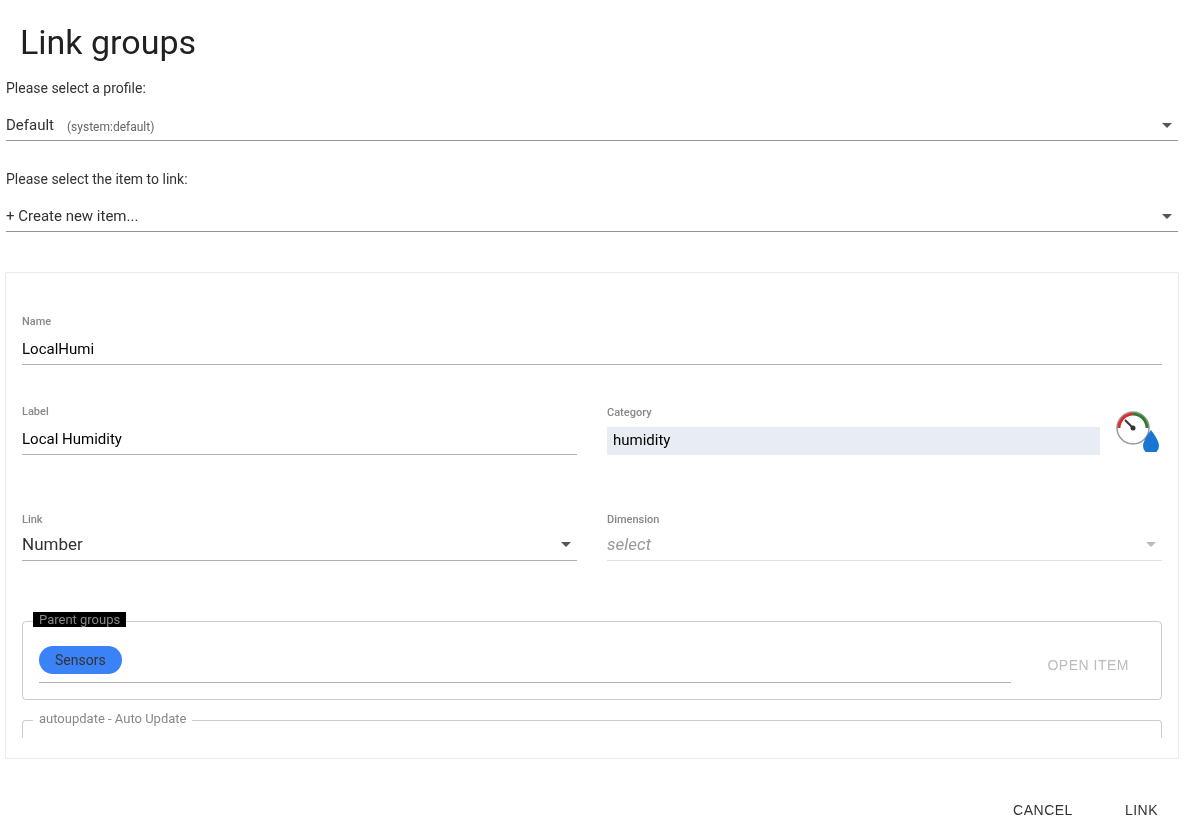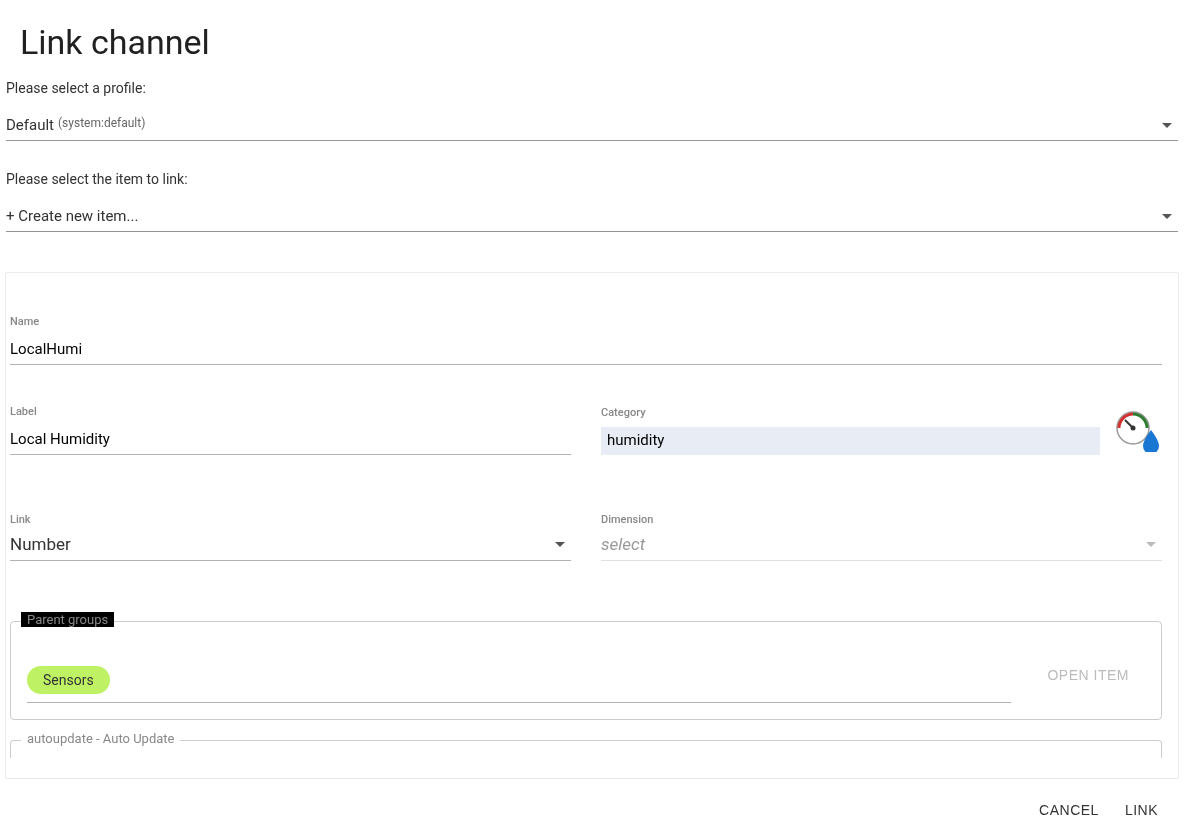--- a/index.html
+++ b/index.html
@@ -37,42 +37,42 @@
       padding-bottom: 6px;
       display: flex;
       align-items: center;
       justify-content: space-between;
       cursor: pointer;
     }
     .dropdown-value {
       font-size: 15px;
       color: #333;
       display: flex;
-      align-items: flex-start;
-      gap: 4px;
+      align-items: flex-end;
+      gap: 13px;
     }
     .dropdown-value .secondary {
       font-size: 12px;
       color: #666;
     }
     .dropdown-value.italic {
     }
     .dropdown-caret {
       width: 0;
       height: 0;
       border-left: 5px solid transparent;
       border-right: 5px solid transparent;
       border-top: 5px solid #555;
       margin-right: 6px;
     }
     .form-card {
       margin: 40px 5px 0 5px;
       border: 1px solid rgba(0,0,0,0.08);
       border-radius: 2px;
-      padding: 20px 16px 20px 4px;
+      padding: 20px 16px 20px 16px;
       background: #fff;
     }
     .field-row {
       display: flex;
       gap: 30px;
       margin-top: 40px;
       align-items: flex-end;
     }
     .field-row.first {
       margin-top: 22px;
@@ -165,26 +165,25 @@
       justify-content: space-between;
     }
     .chips-input {
       flex: 1;
       border-bottom: 1px solid rgba(0,0,0,0.3);
       padding-bottom: 8px;
       display: flex;
       gap: 6px;
     }
     .chip {
-      background: #bef264;
+      background: #3b82f6;
       border-radius: 16px;
       padding: 6px 16px;
       font-size: 14px;
       color: #333;
-      margin-top: 20px;
     }
     .open-item-btn {
       color: #bbb;
       font-size: 14px;
       font-weight: 500;
       letter-spacing: 0.5px;
       padding: 8px 16px;
       background: none;
       border: none;
       cursor: pointer;
@@ -211,42 +210,42 @@
       color: #888;
       text-align: center;
     }
     .dialog-actions {
       position: absolute;
       bottom: 0;
       left: 0;
       right: 0;
       display: flex;
       justify-content: flex-end;
-      gap: 18px;
+      gap: 44px;
       padding: 12px 22px 10px 0;
       background: #fff;
       margin-left: 45px;
     }
     .action-btn {
       background: none;
       border: none;
       font-size: 14px;
       font-weight: 500;
       letter-spacing: 0.5px;
       color: #333;
       cursor: pointer;
       padding: 6px 4px;
     }
   </style>
 </head>
 <body>
 
 <div class="dialog-content">
 
-  <h1 class="dialog-title">Link channel</h1>
+  <h1 class="dialog-title">Link groups</h1>
 
   <div class="instruction">Please select a profile:</div>
 
   <div class="dropdown-field">
     <span class="dropdown-value">
       <span>Default</span>
       <span class="secondary">(system:default)</span>
     </span>
     <span class="dropdown-caret"></span>
   </div>

